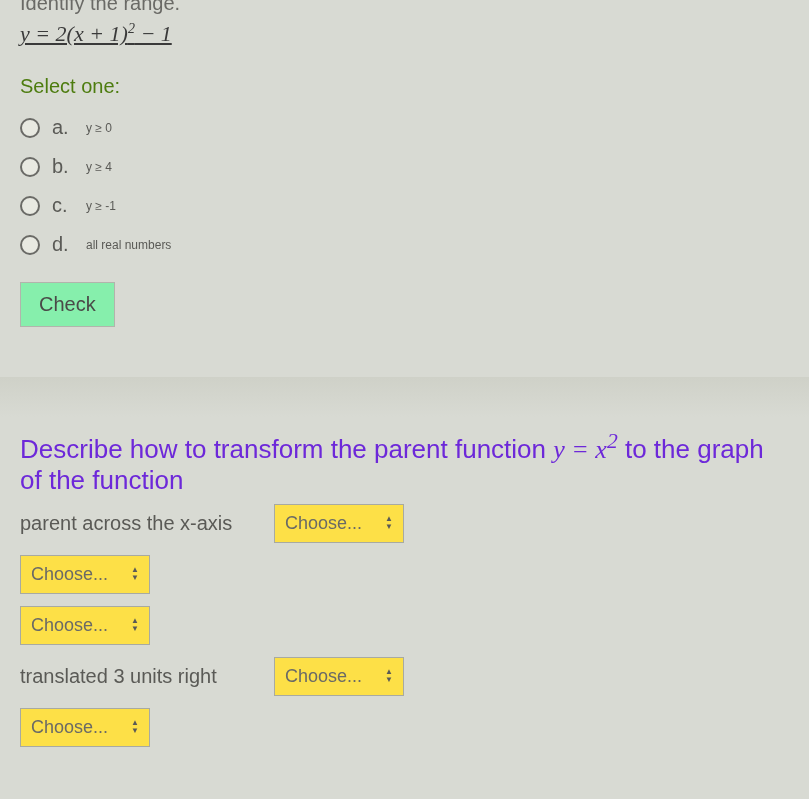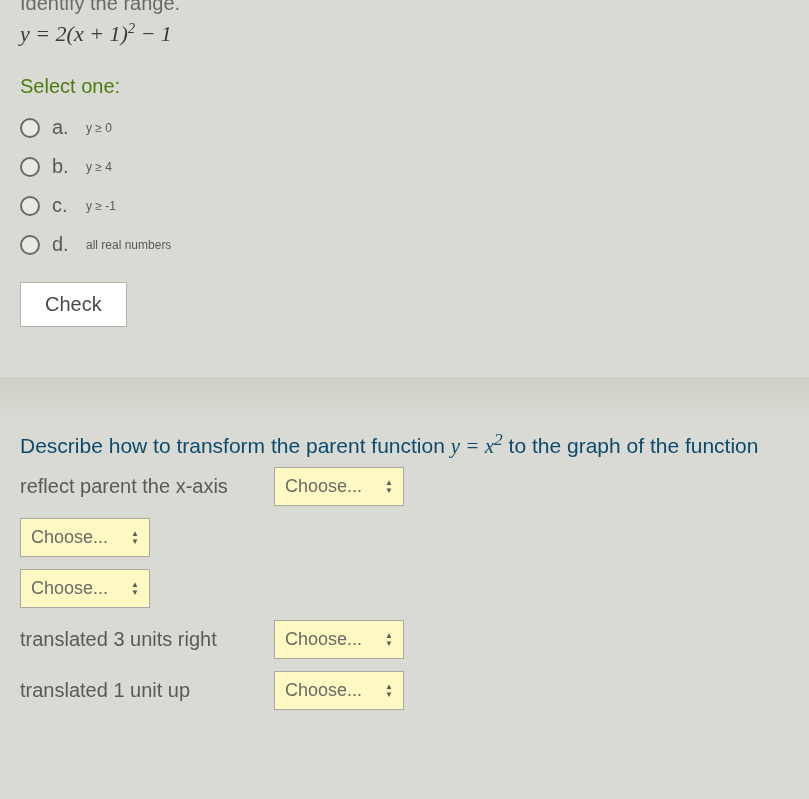--- a/index.html
+++ b/index.html
@@ -21,20 +21,21 @@
     color: #6a6a66;
     margin-top: -8px;
     margin-bottom: 6px;
   }
   .equation {
     font-size: 22px;
     font-style: italic;
     color: #3a3a3a;
     margin: 6px 0 28px 0;
     font-family: "Times New Roman", Times, serif;
+    text-decoration: underline;
   }
   .equation sup {
     font-size: 14px;
     vertical-align: super;
   }
   .select-one {
     font-size: 20px;
     color: #4d7c0f;
     margin-bottom: 10px;
   }
@@ -57,37 +58,37 @@
     color: #5a5a56;
   }
   .opt-text {
     font-size: 12px;
     color: #5a5a56;
   }
   .check-btn {
     margin-top: 18px;
     margin-bottom: 30px;
     display: inline-block;
-    padding: 10px 24px;
-    background: #ffffff;
+    padding: 10px 18px;
+    background: #86efac;
     color: #4a4a48;
     font-size: 20px;
     border: 1px solid #b2b4ac;
   }
   .divider-gap {
     height: 40px;
     margin: 0 -20px;
     background: linear-gradient(to bottom, #cfd1c8 0%, #d8dad3 100%);
   }
   .question2 {
     padding-top: 12px;
   }
   .q2-text {
-    font-size: 21px;
-    color: #0c4a6e;
+    font-size: 26px;
+    color: #6d28d9;
     margin-bottom: 8px;
   }
   .q2-eq {
     font-size: 22px;
     font-style: italic;
     color: #3a3a3a;
     font-family: "Times New Roman", Times, serif;
     margin-bottom: 26px;
   }
   .q2-eq sup {
@@ -99,21 +100,21 @@
     align-items: center;
     margin-bottom: 12px;
   }
   .match-label {
     width: 254px;
     font-size: 20px;
     color: #5a5a56;
   }
   .choose-select {
     border: 1px solid #a8aaa1;
-    background: #fef9c3;
+    background: #fde047;
     padding: 8px 10px;
     font-size: 18px;
     color: #6a6a66;
     display: flex;
     align-items: center;
     justify-content: space-between;
     width: 130px;
     box-sizing: border-box;
   }
   .updown {
@@ -168,21 +169,21 @@
 <div class="divider-gap"></div>
 
 <div class="page question2">
 
   <div class="q2-text">
     <span>Describe how to transform the parent function </span><span class="inline-italic">y = x<sup>2</sup></span><span> to the graph of the function</span>
   </div>
 
 
   <div class="match-row">
-    <div class="match-label">reflect parent the x-axis</div>
+    <div class="match-label">parent across the x-axis</div>
     <div class="choose-select">
       <span>Choose...</span>
       <span class="updown">
           <span>▲</span>
           <span>▼</span>
         </span>
     </div>
   </div>
 
   <div class="match-row">
@@ -210,21 +211,20 @@
     <div class="choose-select">
       <span>Choose...</span>
       <span class="updown">
           <span>▲</span>
           <span>▼</span>
         </span>
     </div>
   </div>
 
   <div class="match-row">
-    <div class="match-label">translated 1 unit up</div>
     <div class="choose-select">
       <span>Choose...</span>
       <span class="updown">
           <span>▲</span>
           <span>▼</span>
         </span>
     </div>
   </div>
 
 </div>

